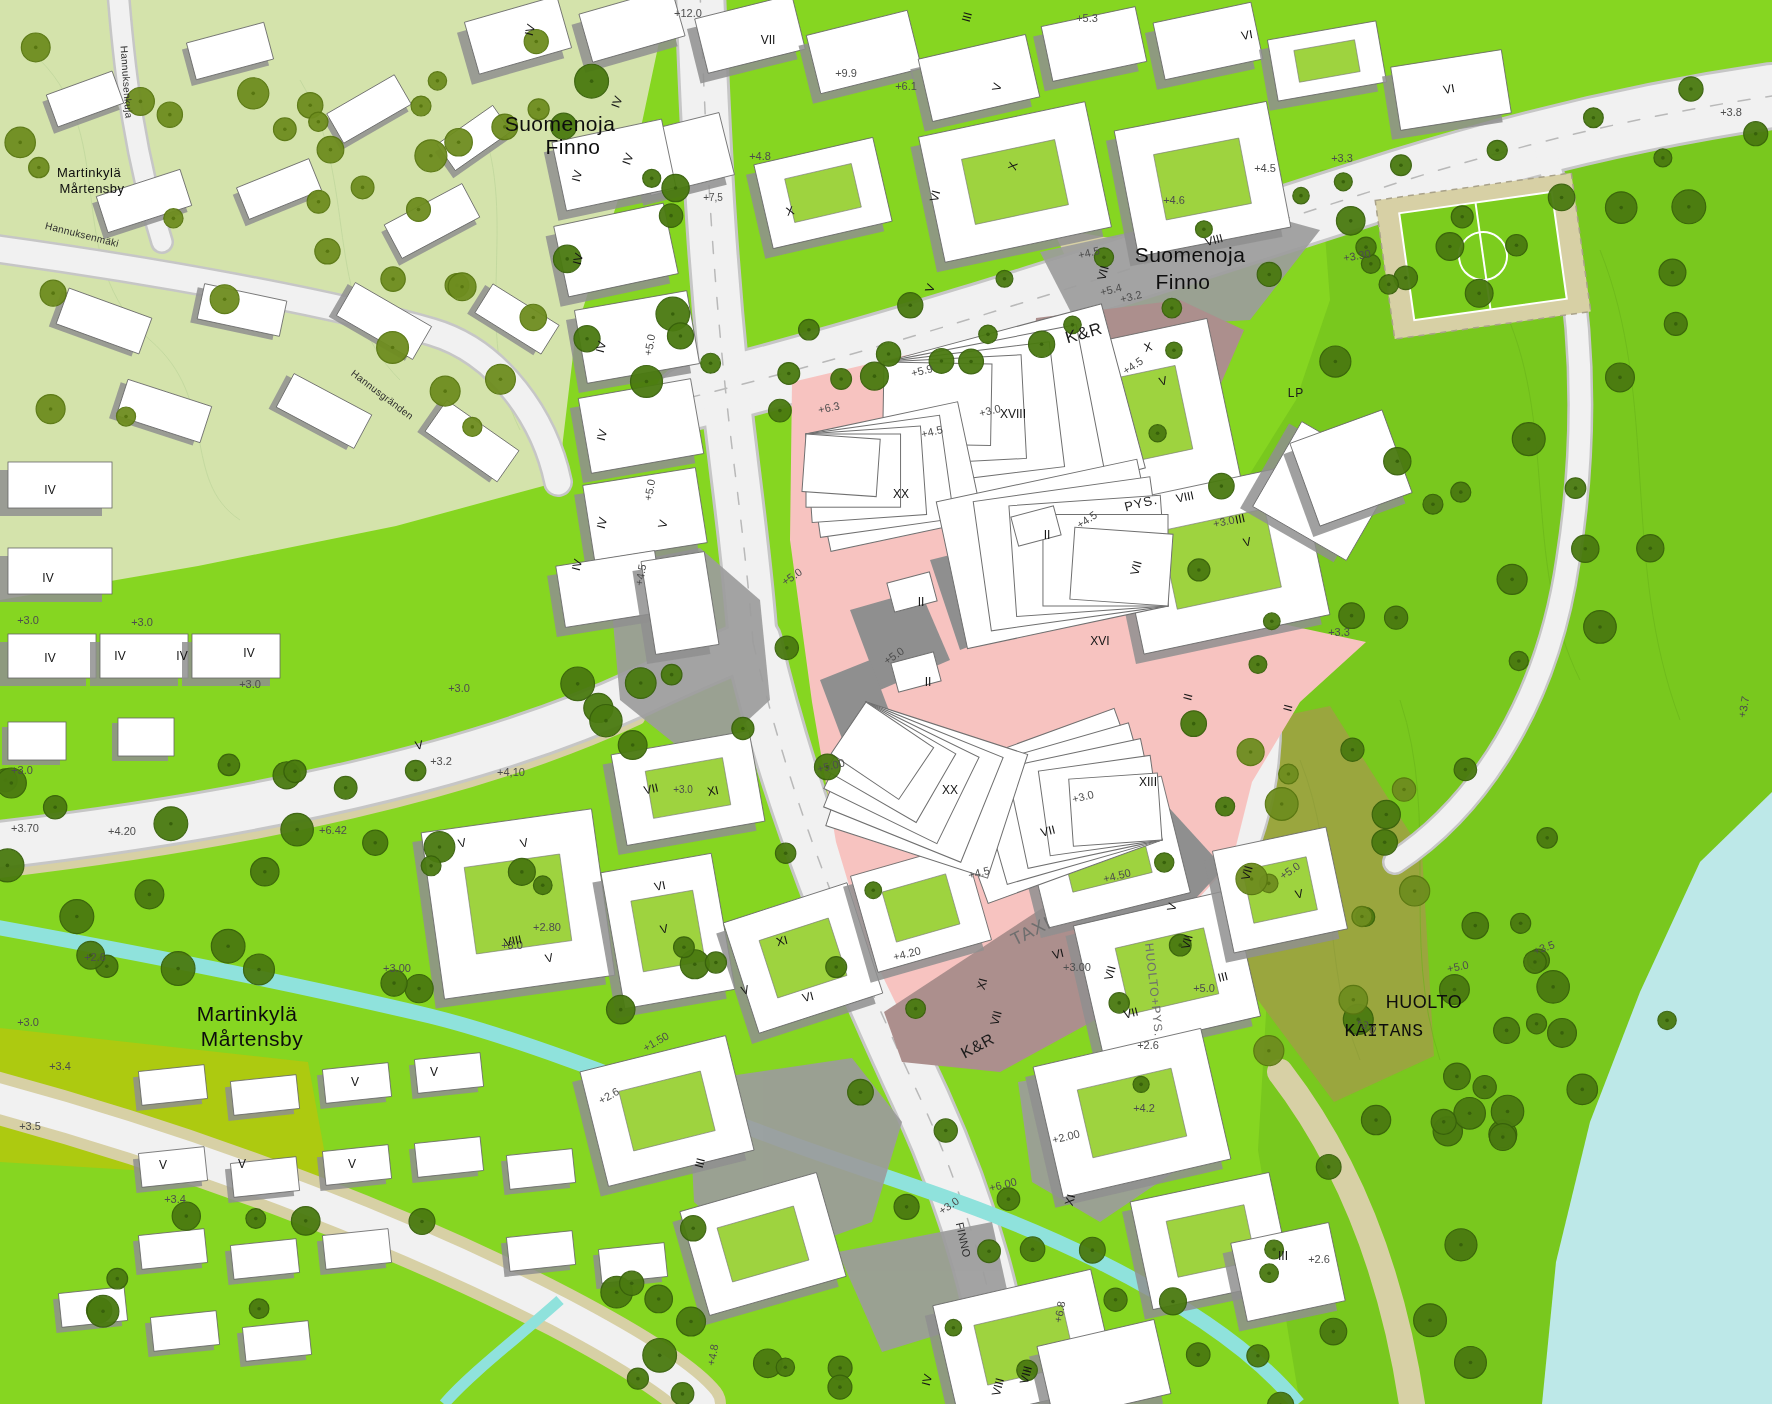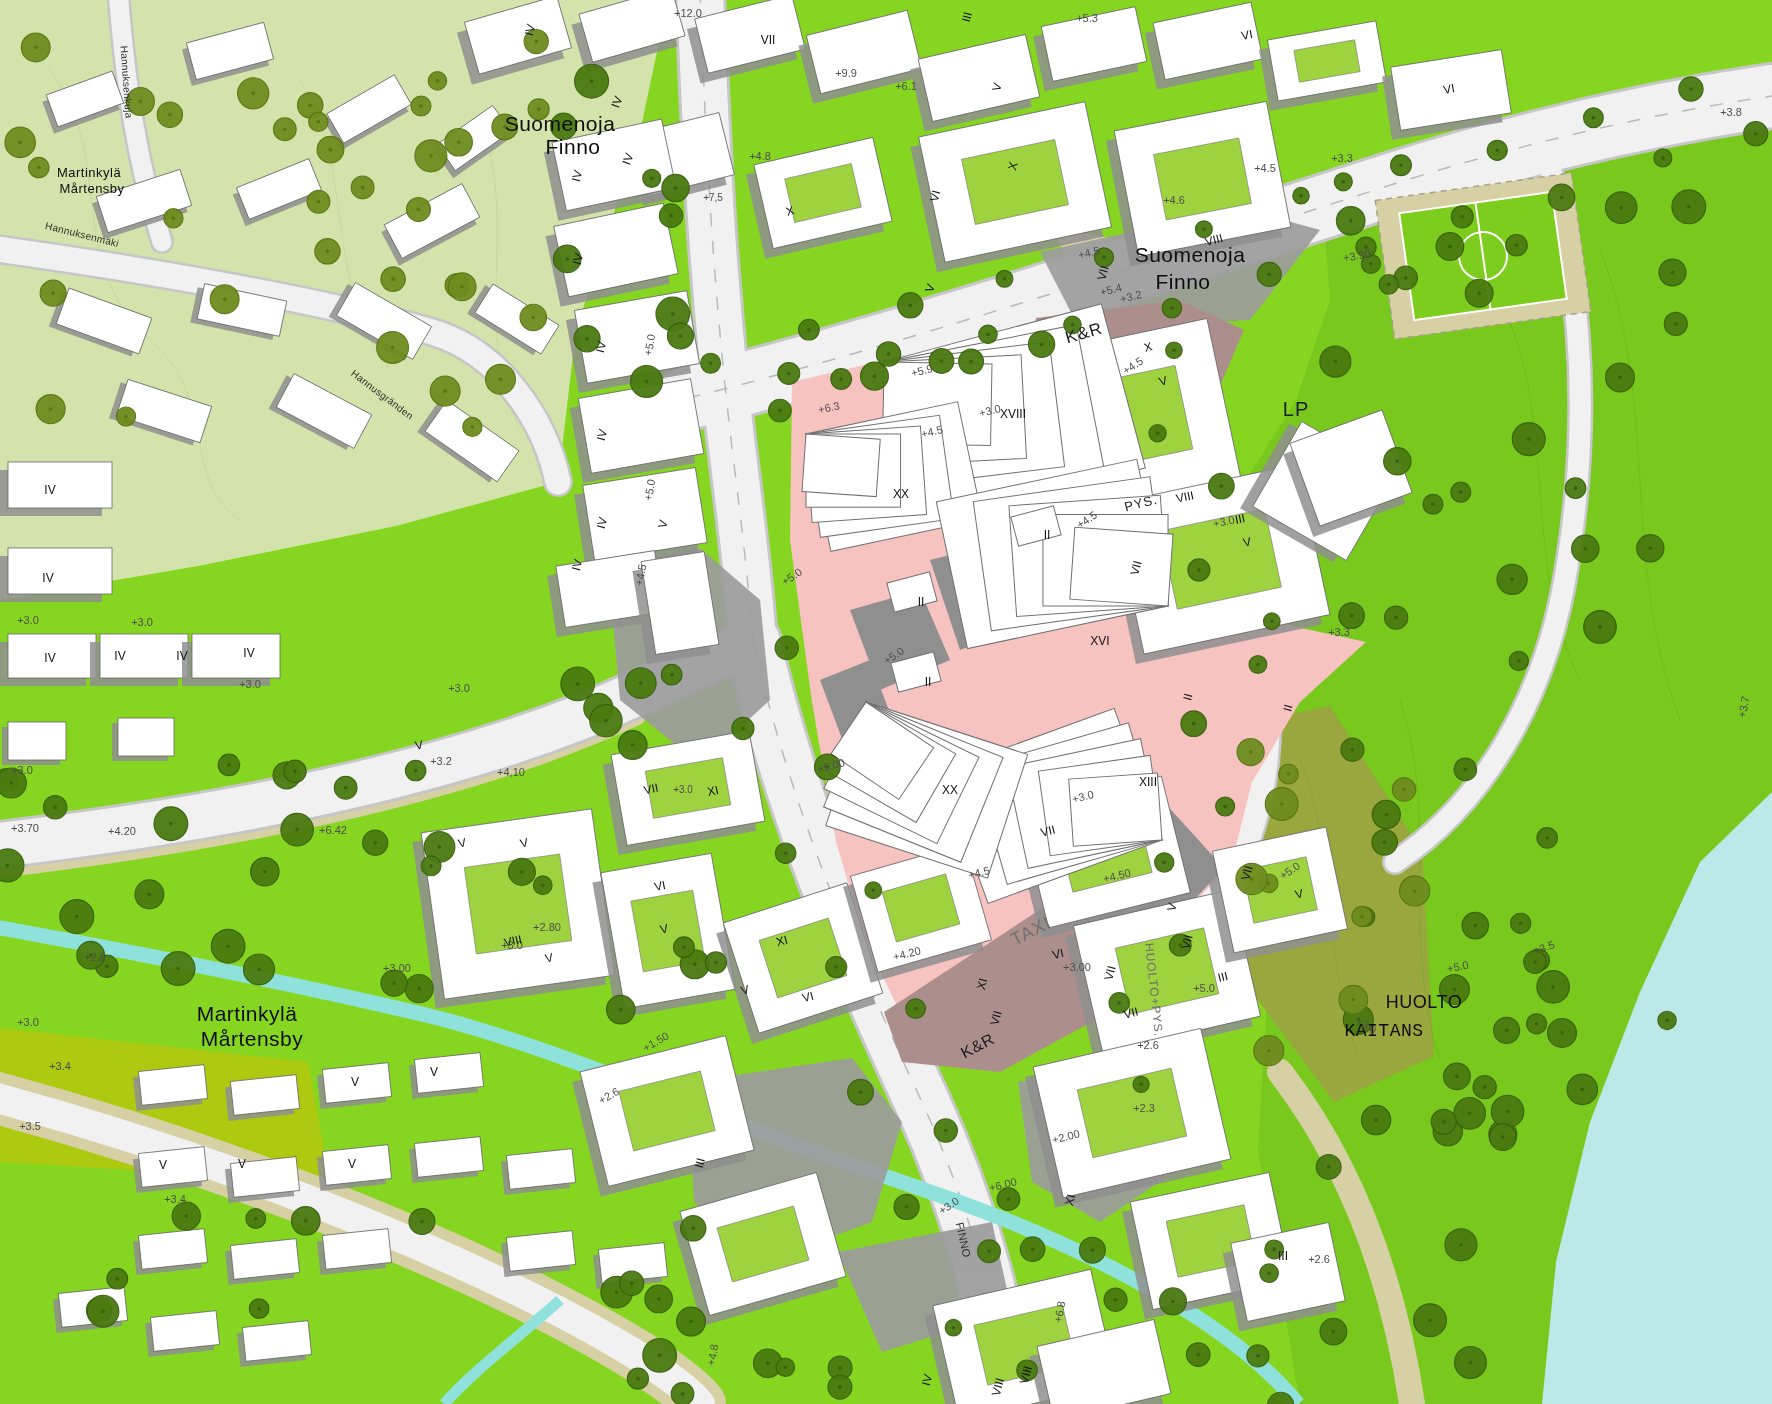--- a/index.html
+++ b/index.html
@@ -942,21 +942,21 @@
       <span class="lbl place" style="left: 1183px; top: 281px; font-size: 21px; --r: 0deg;">Finno</span>
       <span class="lbl place" style="left: 247px; top: 1013px; font-size: 21px; --r: 0deg;">Martinkylä</span>
       <span class="lbl place" style="left: 252px; top: 1038px; font-size: 21px; --r: 0deg;">Mårtensby</span>
       <span class="lbl place" style="left: 1424px; top: 1002px; font-size: 18px; --r: 0deg;">HUOLTO</span>
       <span class="lbl place" style="left: 1384px; top: 1031px; font-size: 18px; font-family: Liberation Mono, monospace; --r: 0deg;">KAITANS</span>
       <span class="lbl road" style="left: 126px; top: 82px; font-size: 10px; --r: 86deg;">Hannuksenkuja</span>
       <span class="lbl road" style="left: 82px; top: 235px; font-size: 10px; --r: 14deg;">Hannuksenmäki</span>
       <span class="lbl road" style="left: 382px; top: 395px; font-size: 10px; --r: 37deg;">Hannusgränden</span>
       <span class="lbl road" style="left: 963px; top: 1240px; font-size: 11px; --r: 78deg;">FINNO</span>
       <span class="lbl zone" style="left: 1084px; top: 333px; font-size: 17px; --r: -16deg;">K&amp;R</span>
-      <span class="lbl zone" style="left: 1296px; top: 393px; font-size: 20px; margin-top: 16px; --r: 0deg;">LP</span>
+      <span class="lbl zone" style="left: 1296px; top: 393px; font-size: 12px; --r: 0deg;">LP</span>
       <span class="lbl zone" style="left: 1141px; top: 503px; font-size: 13px; --r: -14deg;">PYS.</span>
       <span class="lbl zone gray" style="left: 1031px; top: 931px; font-size: 18px; --r: -27deg;">TAXI</span>
       <span class="lbl zone gray" style="left: 1154px; top: 990px; font-size: 12px; --r: 84deg;">HUOLTO+PYS.</span>
       <span class="lbl zone" style="left: 978px; top: 1046px; font-size: 16px; --r: -28deg;">K&amp;R</span>
       <span class="lbl elev" style="left: 688px; top: 13px; font-size: 11px; --r: 0deg;">+12.0</span>
       <span class="lbl elev" style="left: 1087px; top: 18px; font-size: 11px; --r: 0deg;">+5.3</span>
       <span class="lbl elev" style="left: 846px; top: 73px; font-size: 11px; --r: 0deg;">+9.9</span>
       <span class="lbl elev" style="left: 906px; top: 86px; font-size: 11px; --r: 0deg;">+6.1</span>
       <span class="lbl elev" style="left: 760px; top: 156px; font-size: 11px; --r: 0deg;">+4.8</span>
       <span class="lbl elev" style="left: 713px; top: 198px; font-size: 10px; --r: 0deg;">+7,5</span>
@@ -999,21 +999,21 @@
       <span class="lbl elev" style="left: 60px; top: 1066px; font-size: 11px; --r: 0deg;">+3.4</span>
       <span class="lbl elev" style="left: 30px; top: 1126px; font-size: 11px; --r: 0deg;">+3.5</span>
       <span class="lbl elev" style="left: 175px; top: 1199px; font-size: 11px; --r: 0deg;">+3.4</span>
       <span class="lbl elev" style="left: 397px; top: 968px; font-size: 11px; --r: 0deg;">+3.00</span>
       <span class="lbl elev" style="left: 547px; top: 927px; font-size: 11px; --r: 0deg;">+2.80</span>
       <span class="lbl elev" style="left: 512px; top: 945px; font-size: 11px; --r: 0deg;">+3.0</span>
       <span class="lbl elev" style="left: 683px; top: 790px; font-size: 10px; --r: 0deg;">+3.0</span>
       <span class="lbl elev" style="left: 1077px; top: 967px; font-size: 11px; --r: 0deg;">+3.00</span>
       <span class="lbl elev" style="left: 1204px; top: 988px; font-size: 11px; --r: 0deg;">+5.0</span>
       <span class="lbl elev" style="left: 1148px; top: 1045px; font-size: 11px; --r: 0deg;">+2.6</span>
-      <span class="lbl elev" style="left: 1144px; top: 1108px; font-size: 11px; --r: 0deg;">+2.3</span>
+      <span class="lbl elev" style="left: 1144px; top: 1108px; font-size: 11px; --r: 0deg;">+4.2</span>
       <span class="lbl elev" style="left: 1066px; top: 1137px; font-size: 11px; --r: -14deg;">+2.00</span>
       <span class="lbl elev" style="left: 1003px; top: 1185px; font-size: 11px; --r: -14deg;">+6.00</span>
       <span class="lbl elev" style="left: 949px; top: 1206px; font-size: 11px; --r: -35deg;">+3.0</span>
       <span class="lbl elev" style="left: 656px; top: 1042px; font-size: 11px; --r: -30deg;">+1.50</span>
       <span class="lbl elev" style="left: 609px; top: 1096px; font-size: 11px; --r: -30deg;">+2.6</span>
       <span class="lbl elev" style="left: 713px; top: 1355px; font-size: 11px; --r: -80deg;">+4.8</span>
       <span class="lbl elev" style="left: 1060px; top: 1312px; font-size: 11px; --r: -80deg;">+6.8</span>
       <span class="lbl elev" style="left: 1290px; top: 871px; font-size: 11px; --r: -35deg;">+5.0</span>
       <span class="lbl elev" style="left: 1458px; top: 967px; font-size: 11px; --r: -12deg;">+5.0</span>
       <span class="lbl elev" style="left: 1366px; top: 1026px; font-size: 11px; --r: 30deg;">+3.0</span>

